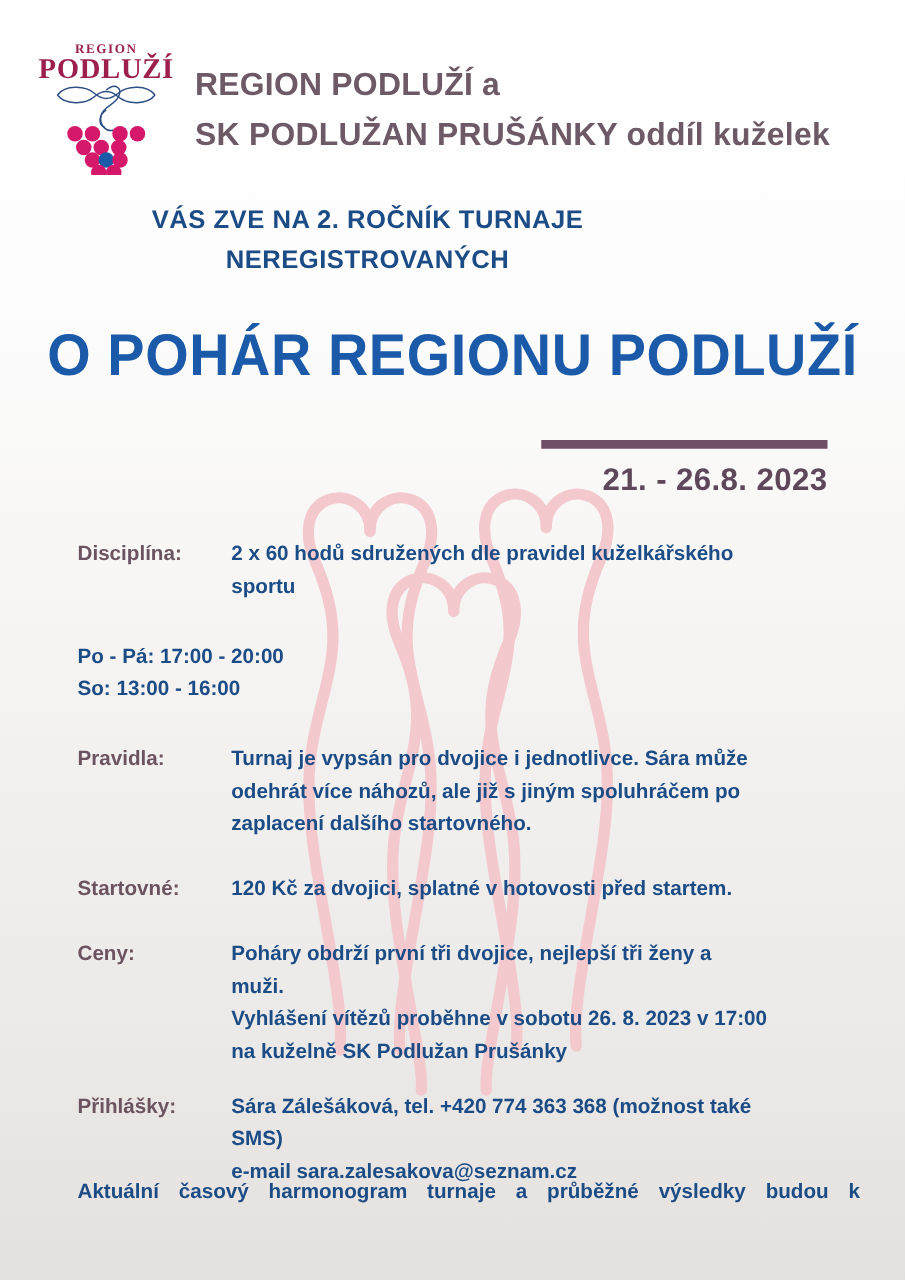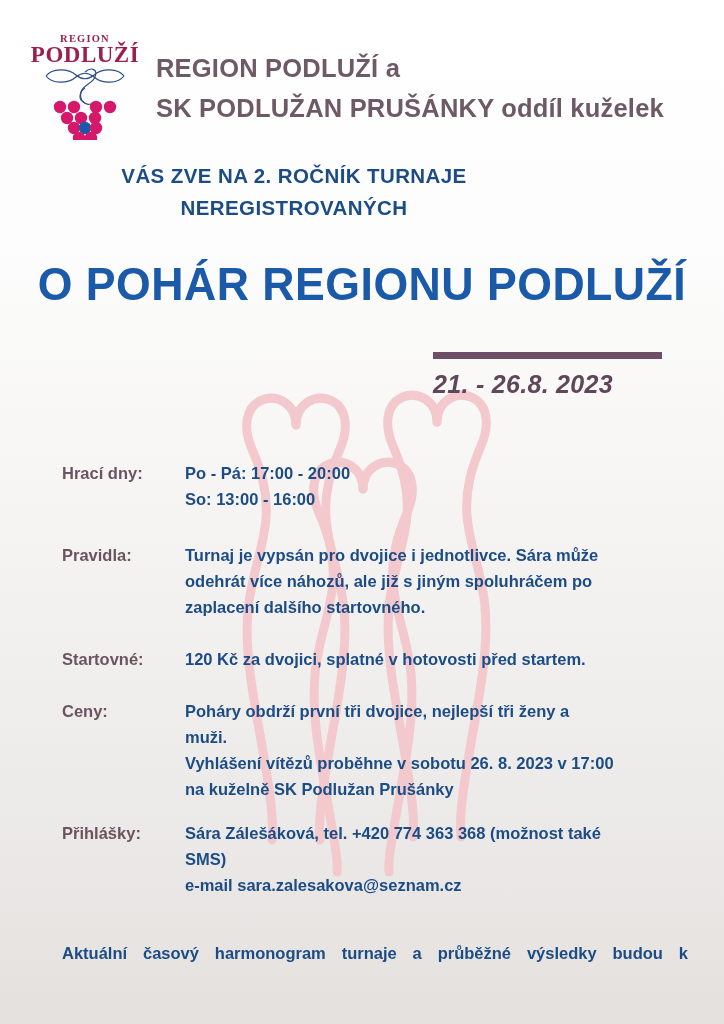--- a/index.html
+++ b/index.html
@@ -106,22 +106,21 @@
     transform: scaleX(0.95);
     transform-origin: center top;
     white-space: nowrap;
   }
 
   
   #date-block {
     position: absolute;
     right: 62px;
     top: 352px;
-    text-align: left;
-    font-style: italic;
+    text-align: right;
   }
   #date-rule {
     width: 229px;
     height: 7px;
     background: #6f4f68;
     margin-left: auto;
   }
   #date-text {
     margin-top: 10px;
     font-weight: bold;
@@ -279,25 +278,31 @@
 
   <div id="main-title">O POHÁR REGIONU PODLUŽÍ</div>
 
   <div id="date-block">
     <div id="date-rule"></div>
     <div id="date-text">21. - 26.8. 2023</div>
   </div>
 
   <div id="details">
 
+    <div class="row">
+      <div class="row-label">Disciplína:</div>
+      <div class="row-value">
+        <span class="vline">2 x 60 hodů sdružených dle pravidel kuželkářského</span>
+        <span class="vline">sportu</span>
+      </div>
+    </div>
 
     <div class="spacer-lg"></div>
 
     <div class="row">
-      <div class="row-label">Hrací dny:</div>
       <div class="row-value">
         <span class="vline">Po - Pá: 17:00 - 20:00</span>
         <span class="vline">So: 13:00 - 16:00</span>
       </div>
     </div>
 
     <div class="spacer-lg"></div>
 
     <div class="row">
       <div class="row-label">Pravidla:</div>

